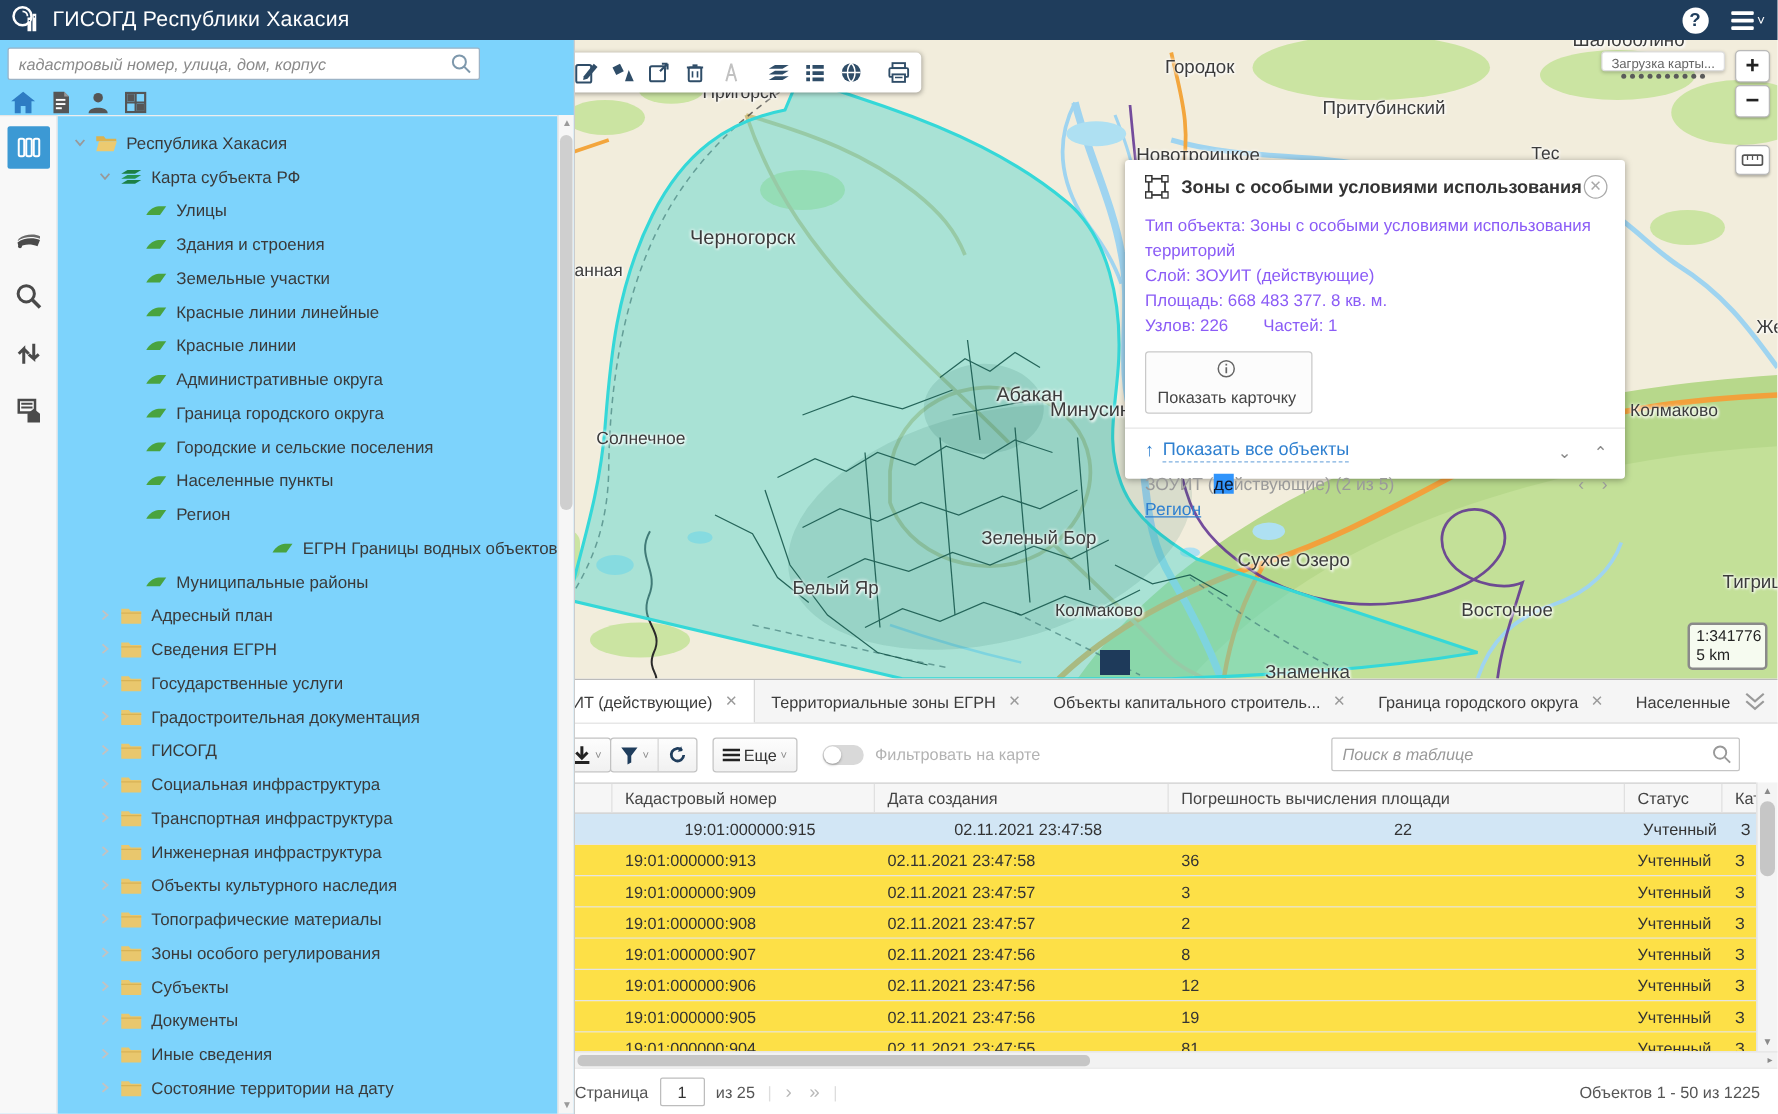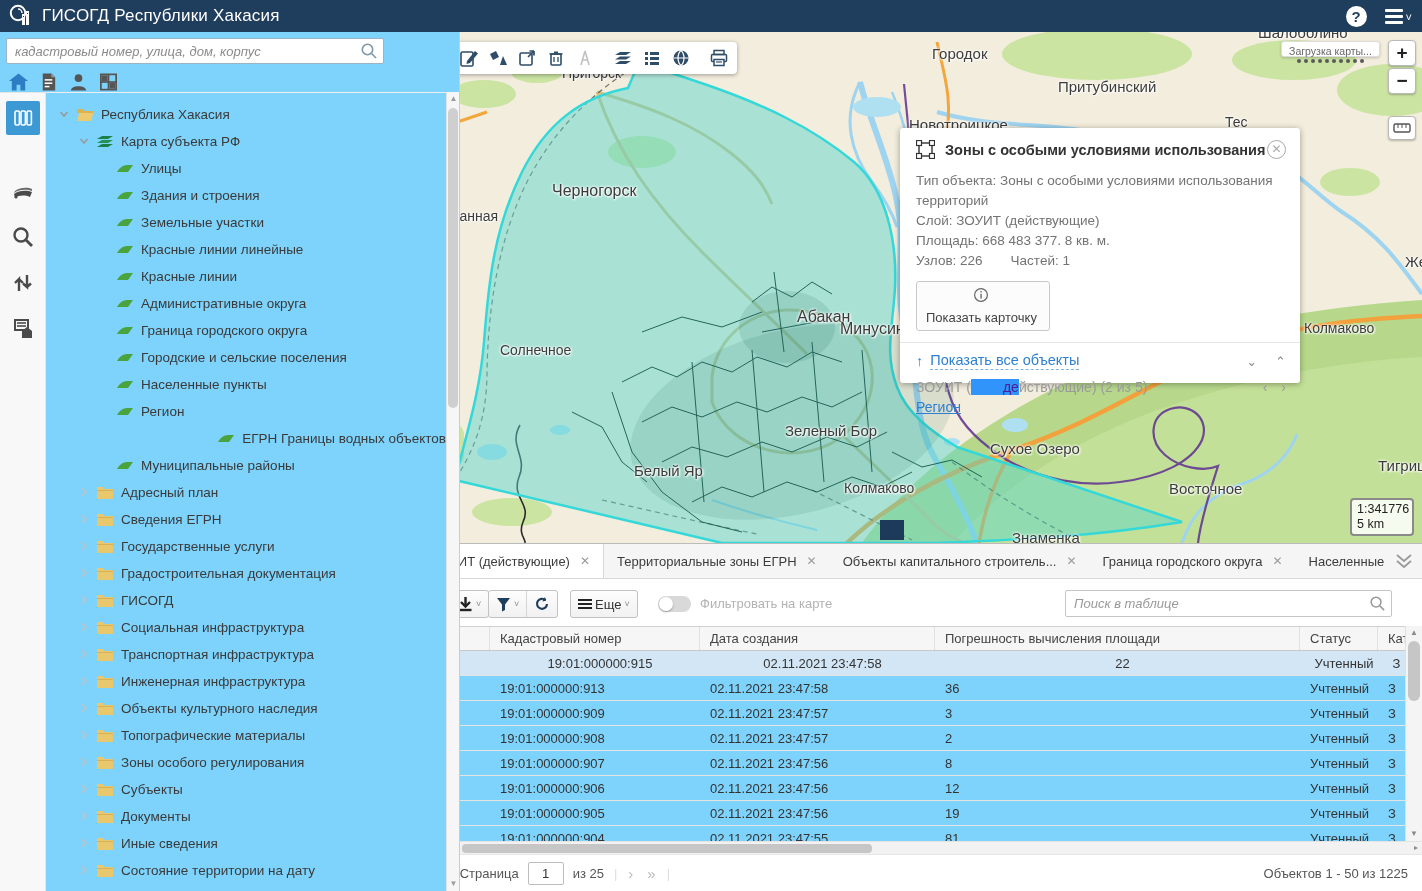--- a/index.html
+++ b/index.html
@@ -56,30 +56,30 @@
   #coords { position:absolute; left:26px; top:464px; height:23px; background:rgba(255,255,255,.78); padding:3px 10px; font-size:13px; color:#1c1c1c; z-index:6; white-space:nowrap; }
   #coords b { font-weight:bold; }
   #scale-box { position:absolute; left:958px; top:466px; width:64px; background:rgba(255,255,255,.85); border:2px solid #8a8a8a; border-radius:4px; padding:2px 5px; font-size:12.5px; color:#222; line-height:15px; z-index:6; }
   #collapse-handle { position:absolute; left:0; top:418px; width:11px; height:28px; background:#fff; border:1px solid #ccc; border-left:none; border-radius:0 4px 4px 0; color:#888; font-size:10px; text-align:center; line-height:26px; cursor:pointer; z-index:6; }
 
   
   #popup { position:absolute; left:508px; top:96px; width:400px; height:255px; background:#fff; border-radius:3px; box-shadow:0 1px 6px rgba(0,0,0,.35); z-index:20; padding:12px 14px 10px 16px; }
   #popup-header { display:flex; align-items:center; }
   #popup-title { font-size:14.5px; font-weight:bold; color:#333; margin-left:10px; flex:1; white-space:nowrap; overflow:hidden; }
   #popup-close { width:19px; height:19px; border:1.5px solid #a9a9a9; border-radius:50%; color:#a9a9a9; font-size:12px; text-align:center; line-height:16px; cursor:pointer; }
-  #popup-body { margin-top:12px; font-size:13.5px; color:#737373; line-height:20px; }
+  #popup-body { margin-top:12px; font-size:13.5px; color:#8b5cf6; line-height:20px; }
   #popup-nodes { display:flex; gap:28px; }
   #card-btn { margin-top:10px; display:inline-flex; align-items:center; gap:7px; border:1px solid #c9c9c9; border-radius:3px; background:#fcfcfc; padding:5px 12px 5px 9px; font-size:13px; color:#444; cursor:pointer;flex-direction:column; }
   #popup-divider { border-top:1px solid #e6e6e6; margin:11px -14px 9px -16px; }
   #show-all-row { display:flex; align-items:center; }
   #show-all-link { color:#2f80d0; font-size:14.5px; cursor:pointer; display:inline-flex; align-items:center; gap:7px; }
   #show-all-link .lbl { border-bottom:1px dashed #7fb0e0; padding-bottom:1px; }
   #show-all-row .navchev { color:#8a8a8a; font-size:13px; margin-left:18px; cursor:pointer; }
   #popup-current { margin-top:9px; display:flex; align-items:center; color:#9a9a9a; font-size:14px; }
-  #popup-current .sel { background:#3094fb; color:#4c1d95;padding-left:32px; }
+  #popup-current .sel { background:#3094fb; color:#0f172a; }
   #popup-current .pn { color:#9a9a9a; font-size:14px; margin-left:14px; cursor:pointer; }
   #popup-current .flex1 { flex:1; }
   #region-link { margin-top:4px; font-size:14px; color:#2f80d0; text-decoration:underline; cursor:pointer; display:inline-block; }
 
   
   #bottom { position:absolute; left:392px; top:543px; width:1030px; height:348px; background:#fff; border-top:1px solid #bbb; z-index:25; }
   #tabbar { position:absolute; left:0; top:0; width:1030px; height:35px; background:#f5f5f5; border-bottom:1px solid #d8d8d8; display:flex; align-items:stretch; }
   #tab-scroll-left { width:26px; display:flex; align-items:center; justify-content:center; color:#c2c2c2; font-size:15px; cursor:pointer; }
   .tab { display:flex; align-items:center; padding:0 13px; font-size:13px; color:#3c3c3c; cursor:pointer; white-space:nowrap; gap:10px; }
   .tab.active { background:#fff; border-left:1px solid #d8d8d8; border-right:1px solid #d8d8d8; }
@@ -93,21 +93,21 @@
   #toggle-filter { position:absolute; left:266px; top:17px; width:33px; height:16px; background:#d9d9d9; border-radius:8px; cursor:pointer; }
   #toggle-filter .knob { position:absolute; left:1px; top:1px; width:14px; height:14px; background:#fff; border-radius:50%; box-shadow:0 1px 2px rgba(0,0,0,.3); }
   #toggle-label { position:absolute; left:308px; top:17px; font-size:13px; color:#b3b3b3; }
   #table-search-wrap { position:absolute; left:673px; top:11px; width:327px; height:27px; }
   #table-search { width:100%; height:27px; border:1px solid #c5c5c5; border-radius:2px; padding:0 28px 0 8px; font-size:13px; font-style:italic; font-family:"Liberation Sans", sans-serif; color:#444; }
   #table-search::placeholder { color:#999; font-style:italic; }
   #table-search-mag { position:absolute; right:6px; top:5px; width:17px; height:17px; }
   #thead { position:absolute; left:0; top:82px; width:1013px; height:25px; background:#f6f6f6; border-top:1px solid #d0d0d0; border-bottom:1px solid #c9c9c9; display:flex; font-size:13px; color:#444; }
   .th { padding:4px 0 0 10px; border-right:1px solid #e0e0e0; overflow:hidden; white-space:nowrap; }
   #rows { position:absolute; left:0; top:107px; width:1013px; height:190px; overflow:hidden; }
-  .trow { height:25px; display:flex; border-bottom:1px solid #e4e4e4; font-size:13px; color:#333; background:#7dd3fc; align-items:center; cursor:pointer; }
+  .trow { height:25px; display:flex; border-bottom:1px solid #e4e4e4; font-size:13px; color:#333; background:#fde047; align-items:center; cursor:pointer; }
   .trow.selected { background:#d2e6f5;text-align:center; }
   .td { padding-left:10px; overflow:hidden; white-space:nowrap; }
   .c-icons { width:98px; flex:0 0 98px; display:flex; align-items:center; gap:13px; padding-left:12px; }
   .col1 { width:210px; flex:0 0 210px; } .col2 { width:235px; flex:0 0 235px; }
   .col3 { width:365px; flex:0 0 365px; } .col4 { width:78px; flex:0 0 78px; }
   .col5 { flex:1; }
   #vscroll { position:absolute; right:0; top:82px; width:17px; height:215px; background:#f4f4f4; border-left:1px solid #e0e0e0; }
   #vscroll .arr { font-size:8px; color:#8a8a8a; text-align:center; height:14px; line-height:14px; }
   #vscroll .thumb { position:absolute; left:2px; top:15px; width:12px; height:60px; background:#c6c6c6; border-radius:6px; }
   #vscroll .arr.down { position:absolute; bottom:0; width:100%; }
@@ -777,21 +777,21 @@
       <div class="map-label" style="left: 170px; top: 33px; font-size: 14px;">Пригорск</div>
       <div class="map-label" style="left: 666px; top: 46px; font-size: 15px;">Притубинский</div>
       <div class="map-label" style="left: 833px; top: 82px; font-size: 14px;">Тес</div>
       <div class="map-label" style="left: 517px; top: 84px; font-size: 15px;">Новотроицкое</div>
       <div class="map-label" style="left: 160px; top: 150px; font-size: 16px;">Черногорск</div>
       <div class="map-label" style="left: 40px; top: 176px; font-size: 14px;">Курганная</div>
       <div class="map-label" style="left: 1013px; top: 221px; font-size: 15px;">Же</div>
       <div class="map-label" style="left: 405px; top: 276px; font-size: 16px;">Абакан</div>
       <div class="map-label" style="left: 448px; top: 288px; font-size: 16px;">Минусинск</div>
       <div class="map-label" style="left: 912px; top: 288px; font-size: 14px;">Колмаково</div>
-      <div class="map-label" style="left: 85px; top: 310px; font-size: 14px; margin-left: 23px;">Солнечное</div>
+      <div class="map-label" style="left: 85px; top: 310px; font-size: 14px;">Солнечное</div>
       <div class="map-label" style="left: 393px; top: 390px; font-size: 15px;">Зеленый Бор</div>
       <div class="map-label" style="left: 598px; top: 408px; font-size: 15px;">Сухое Озеро</div>
       <div class="map-label" style="left: 986px; top: 425px; font-size: 15px;">Тигриц</div>
       <div class="map-label" style="left: 242px; top: 430px; font-size: 15px;">Белый Яр</div>
       <div class="map-label" style="left: 5px; top: 443px; font-size: 14px;">тельный</div>
       <div class="map-label" style="left: 452px; top: 448px; font-size: 14px;">Колмаково</div>
       <div class="map-label" style="left: 777px; top: 448px; font-size: 15px;">Восточное</div>
       <div class="map-label" style="left: 620px; top: 497px; font-size: 15px;">Знаменка</div>
     </div>
 

